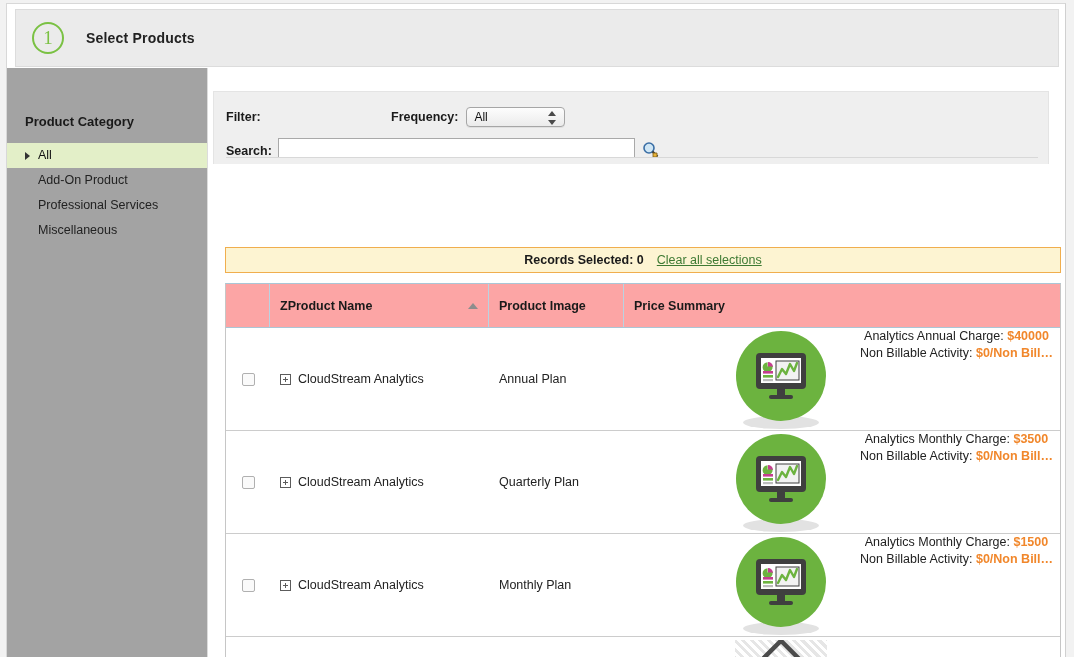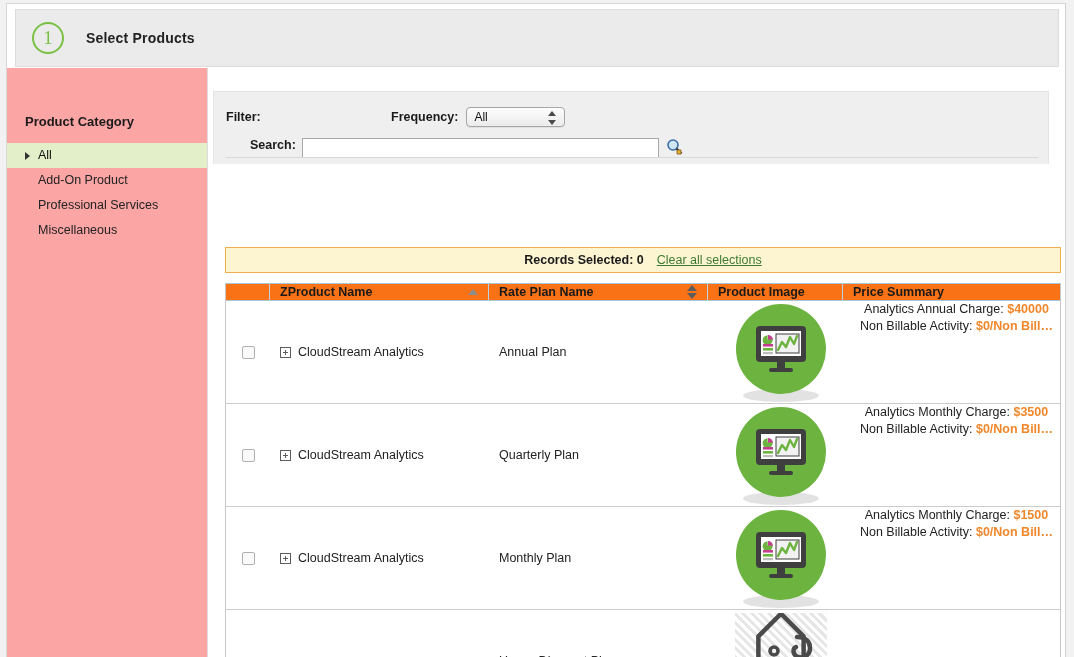--- a/index.html
+++ b/index.html
@@ -61,21 +61,21 @@
     position: absolute;
     left: 0; top: 64px;
     width: 1060px; height: 590px;
     display: block;
   }
   
   .sidebar {
     position: absolute;
     left: 0; top: 0;
     width: 201px; height: 590px;
-    background: #fca5a5;
+    background: #a3a3a3;
     border-right: 1px solid #dcdcdc;
     padding-top: 46px;
   }
   .sidebar-title {
     font-size: 13px;
     font-weight: bold;
     color: #1a1a1a;
     padding-left: 18px;
     margin-bottom: 14px;
   }
@@ -161,22 +161,21 @@
     border-left: 4px solid transparent;
     border-right: 4px solid transparent;
   }
   .stepper .up { top: 0; border-bottom: 5px solid #4a4a4a; }
   .stepper .dn { bottom: 0; border-top: 5px solid #4a4a4a; }
 
   .filter-row2 {
     position: absolute;
     left: 0; top: 46px;
     display: flex;
-    align-items: flex-start;
-    margin-left: 24px;
+    align-items: flex-end;
   }
   .lbl-search {
     margin-left: 12px;
     width: 52px;
     font-size: 12.5px;
     font-weight: bold;
     color: #1a1a1a;
   }
   .search-input {
     width: 357px; height: 20px;
@@ -222,22 +221,22 @@
   .grid {
     position: absolute;
     left: 16px; top: 215px;
     width: 836px;
     border-left: 1px solid #c6c6c6;
     border-right: 1px solid #c6c6c6;
     border-top: 1px solid #a9c6d6;
   }
   .grid-head {
     display: flex;
-    height: 17px;
-    background: #f97316;
+    height: 44px;
+    background: #fca5a5;
     border-bottom: 1px solid #a9c6d6;
   }
   .grid-head .th {
     display: flex;
     align-items: center;
     font-size: 12.5px;
     font-weight: bold;
     color: #1a1a1a;
     border-right: 1px solid #b9d3e2;
     padding-left: 10px;
@@ -413,27 +412,20 @@
         </div>
 
         <div class="grid">
 
           <div class="grid-head">
             <div class="th c-check"></div>
             <div class="th c-name">
               <span>ZProduct Name</span>
               <span class="sort-asc"></span>
             </div>
-            <div class="th c-plan">
-              <span>Rate Plan Name</span>
-              <span class="sort-both">
-                  <i class="u"></i>
-                  <i class="d"></i>
-                </span>
-            </div>
             <div class="th c-img">
               <span>Product Image</span>
             </div>
             <div class="th c-price">
               <span>Price Summary</span>
             </div>
           </div>
 
           <div class="grid-row">
             <div class="td c-check">

